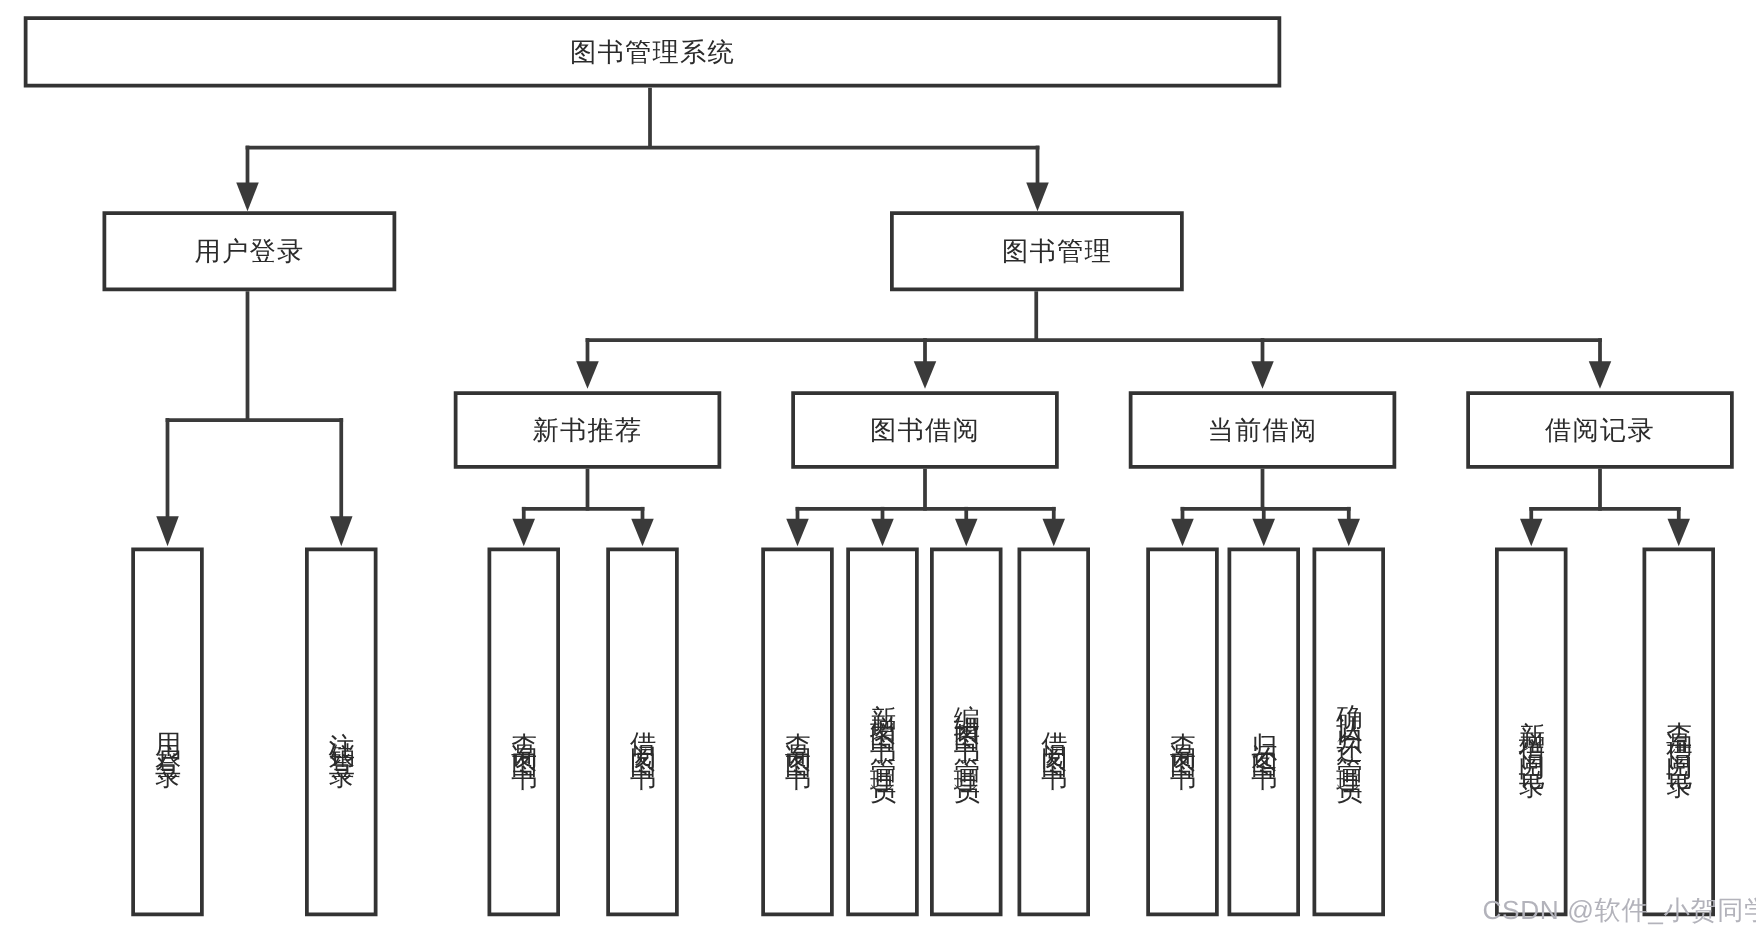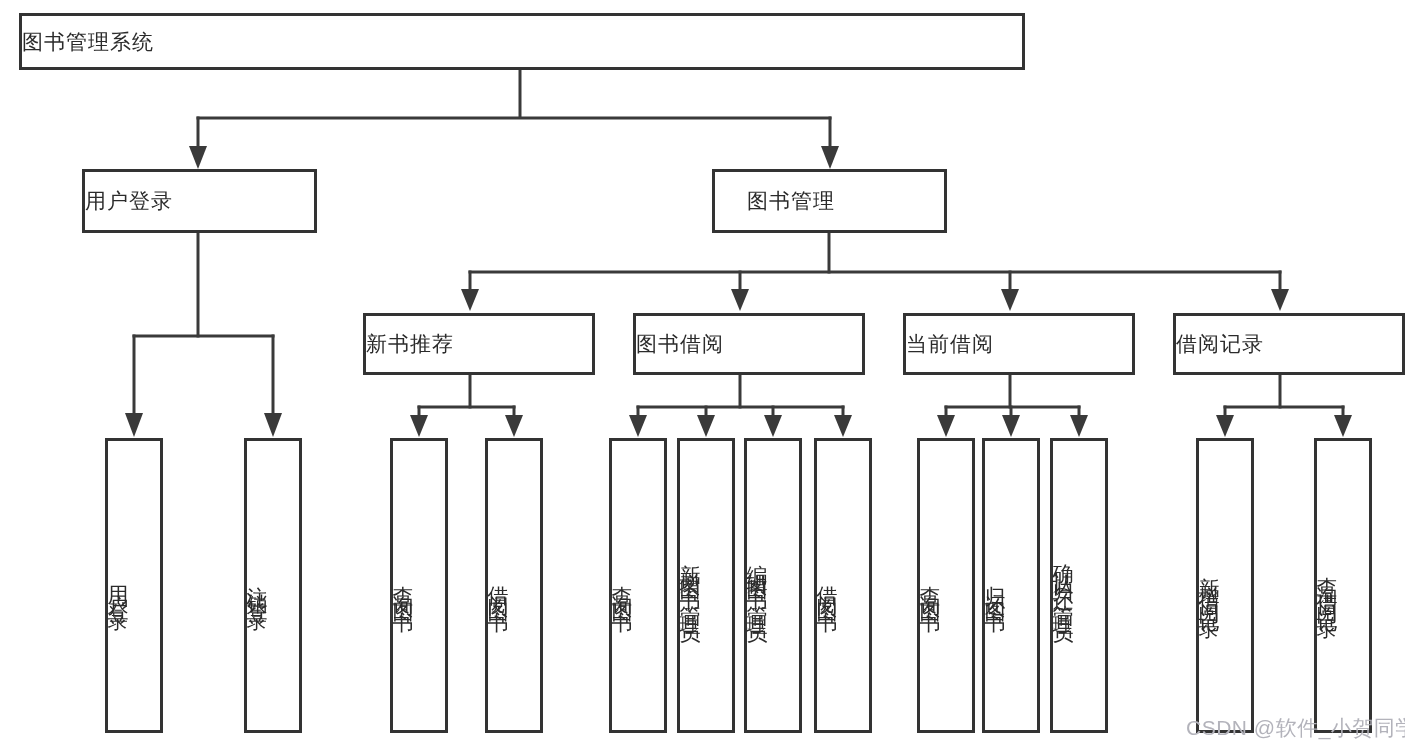--- a/index.html
+++ b/index.html
@@ -9,31 +9,31 @@
   #canvas{
     position:relative; width:1405px; height:747px; background:var(--bg);
     font-family:"Liberation Sans", sans-serif; overflow:hidden;
   }
   svg.connectors{position:absolute;left:0;top:0;z-index:0;}
   svg.connectors line{stroke:var(--line);stroke-width:3;}
   svg.connectors polygon{fill:var(--line);}
   .node{
     position:absolute; box-sizing:border-box; background:#fff;
     border:3px solid var(--border);
-    display:flex; align-items:center; justify-content:flex-start;
+    display:flex; align-items:center; justify-content:center;
     z-index:1; color:var(--text);
   }
   .node .lbl{font-size:21px; letter-spacing:1px; color:var(--text); white-space:nowrap;}
   .leaf .lbl{
     writing-mode:vertical-rl; text-orientation:mixed;
     font-size:21px; letter-spacing:8.5px; line-height:1;
   }
   .root-box   {left:19px;  top:13px;  width:1006px; height:57px;}
   .lvl2       {height:64px; top:169px; width:235px;}
-  .lvl3       {height:62px; top:313px; width:232px;}
+  .lvl3       {height:62px; top:313px; width:214px;}
   .leaf       {top:438px; height:295px; width:58px;}
   #n-user-login{left:82px;}  #n-book-mgmt{left:712px;padding-left:32px;}
   #n-new-book{left:363px;} #n-book-borrow{left:633px;} #n-current-borrow{left:903px;} #n-borrow-records{left:1173px;}
   #lf-ul-login{left:105px;} #lf-ul-logout{left:244px;}
   #lf-nb-query{left:390px;} #lf-nb-borrow{left:485px;}
   #lf-bb-query{left:609px;} #lf-bb-add{left:677px;} #lf-bb-edit{left:744px;} #lf-bb-borrow{left:814px;}
   #lf-cb-query{left:917px;} #lf-cb-return{left:982px;} #lf-cb-confirm{left:1050px;}
   #lf-br-add{left:1196px;} #lf-br-query{left:1314px;}
   .watermark{
     position:absolute; left:1186px; top:714px; z-index:2;

